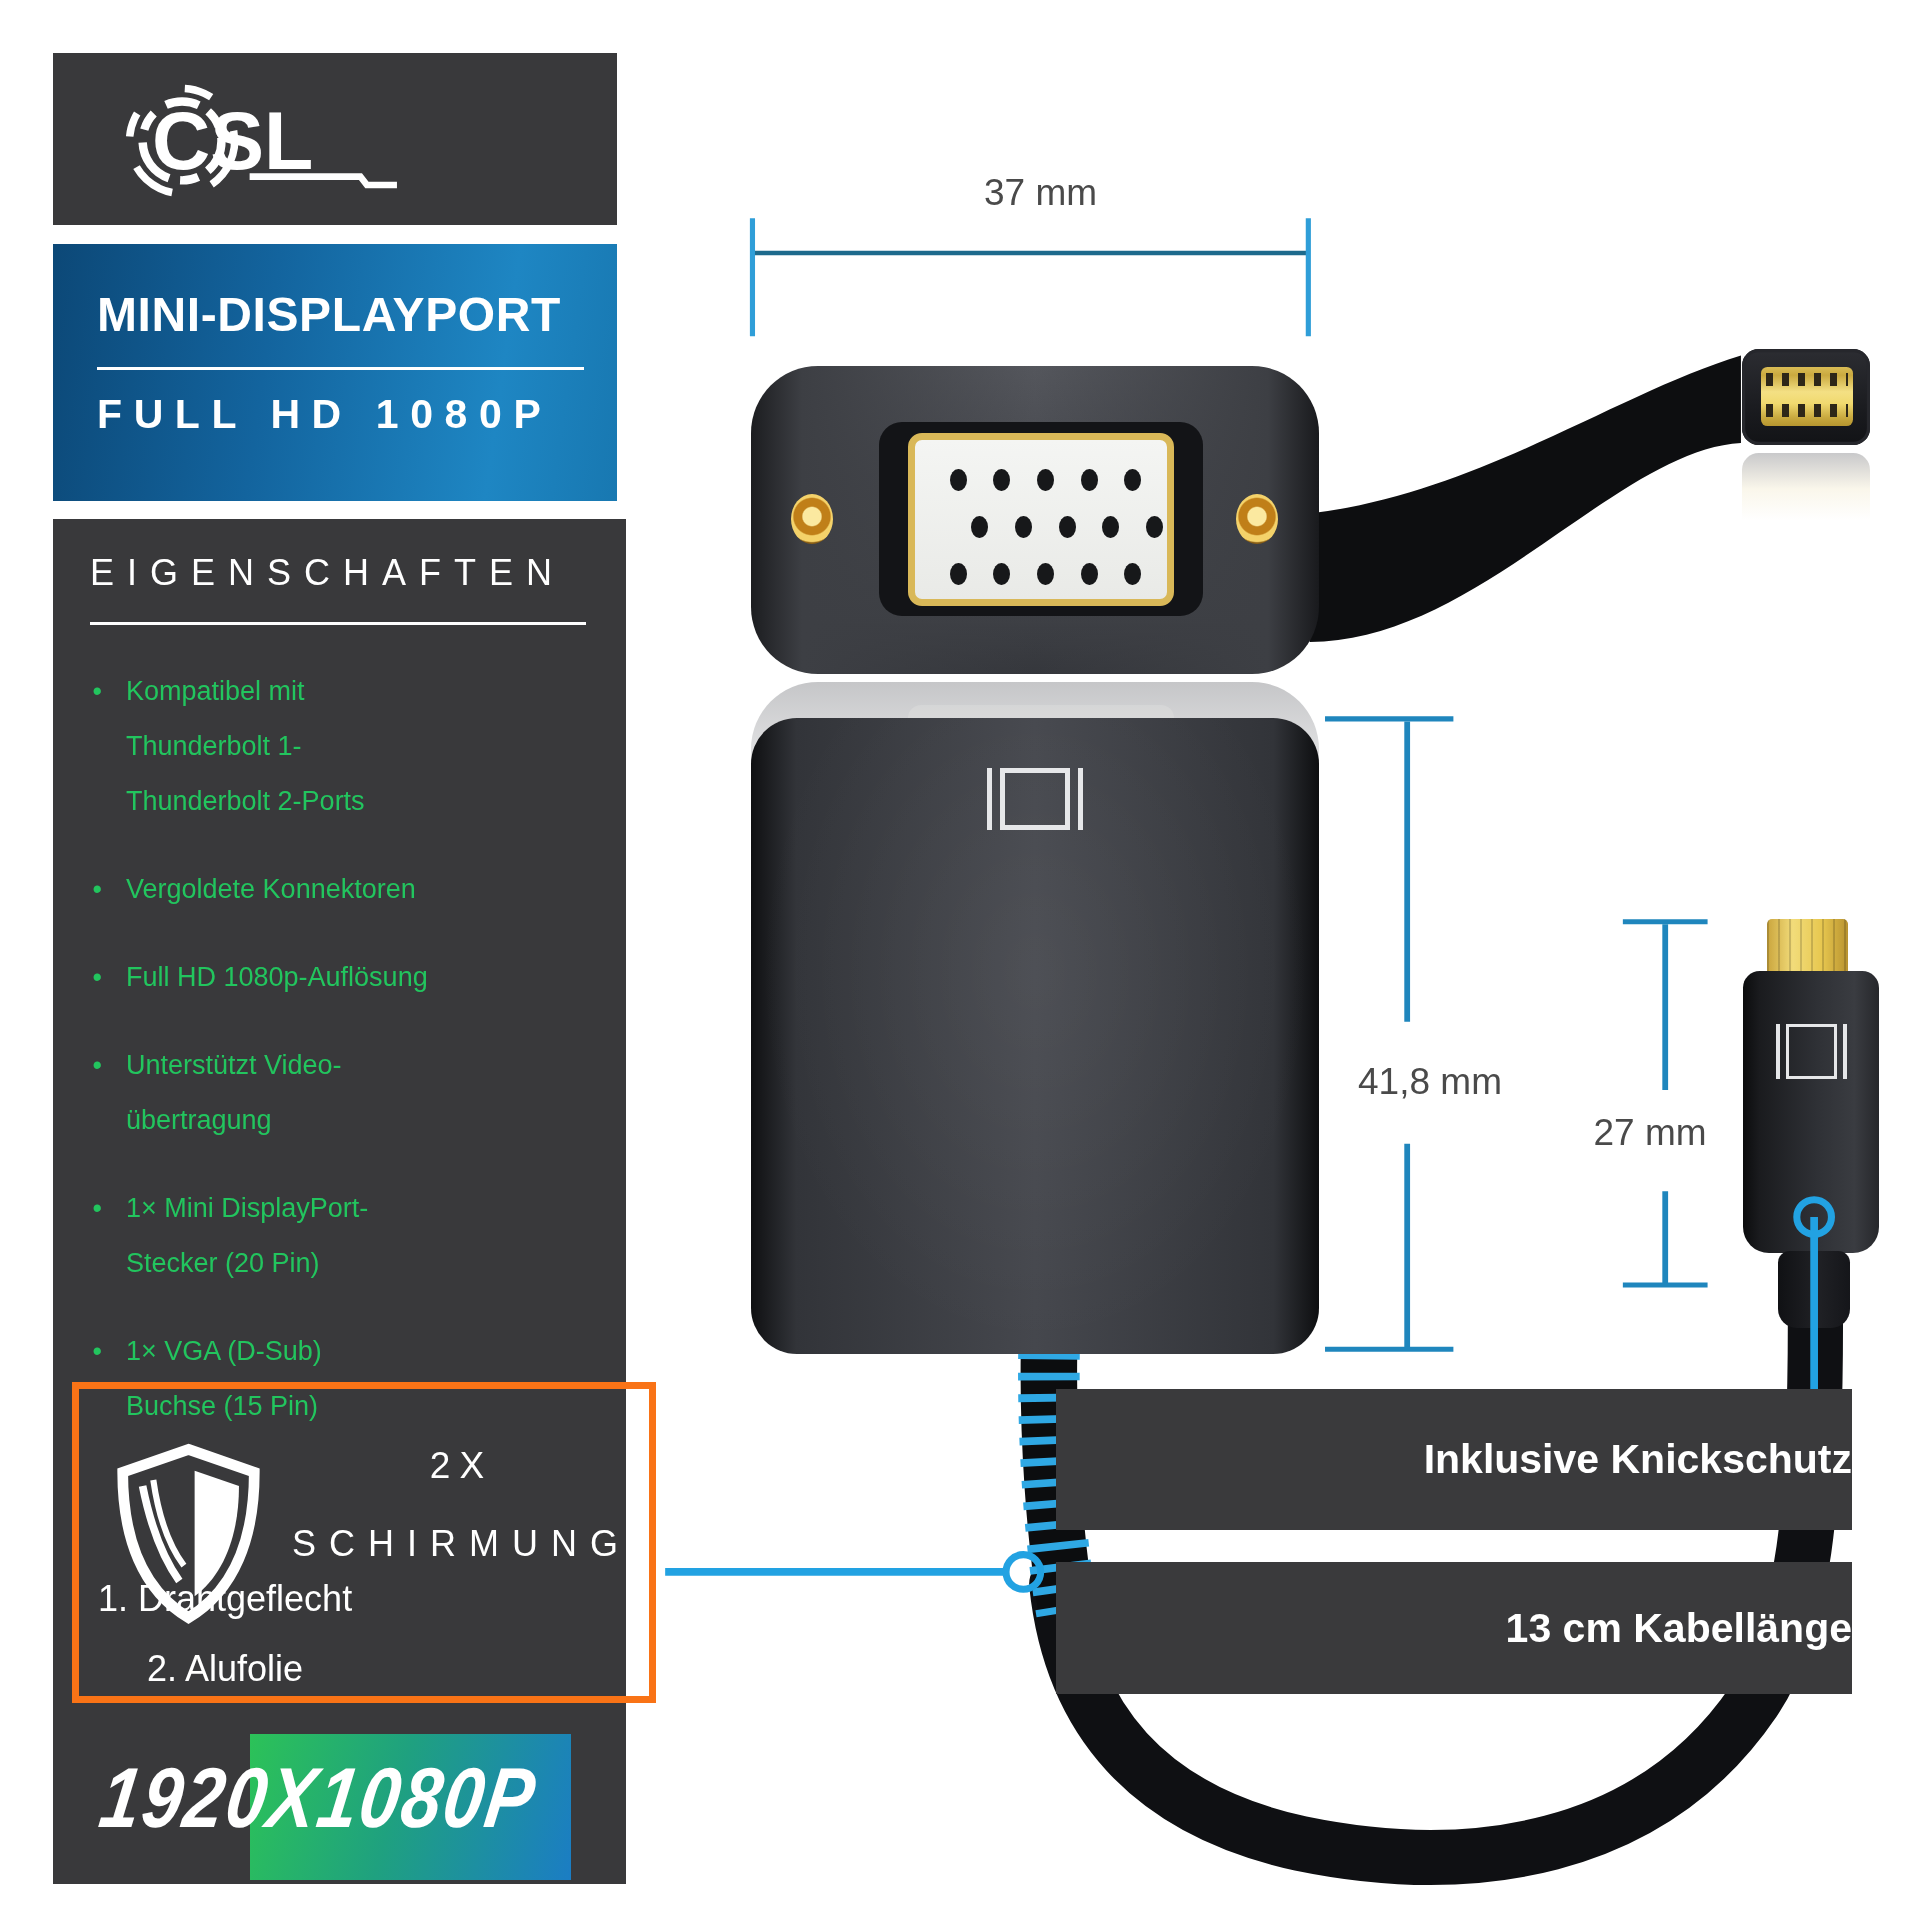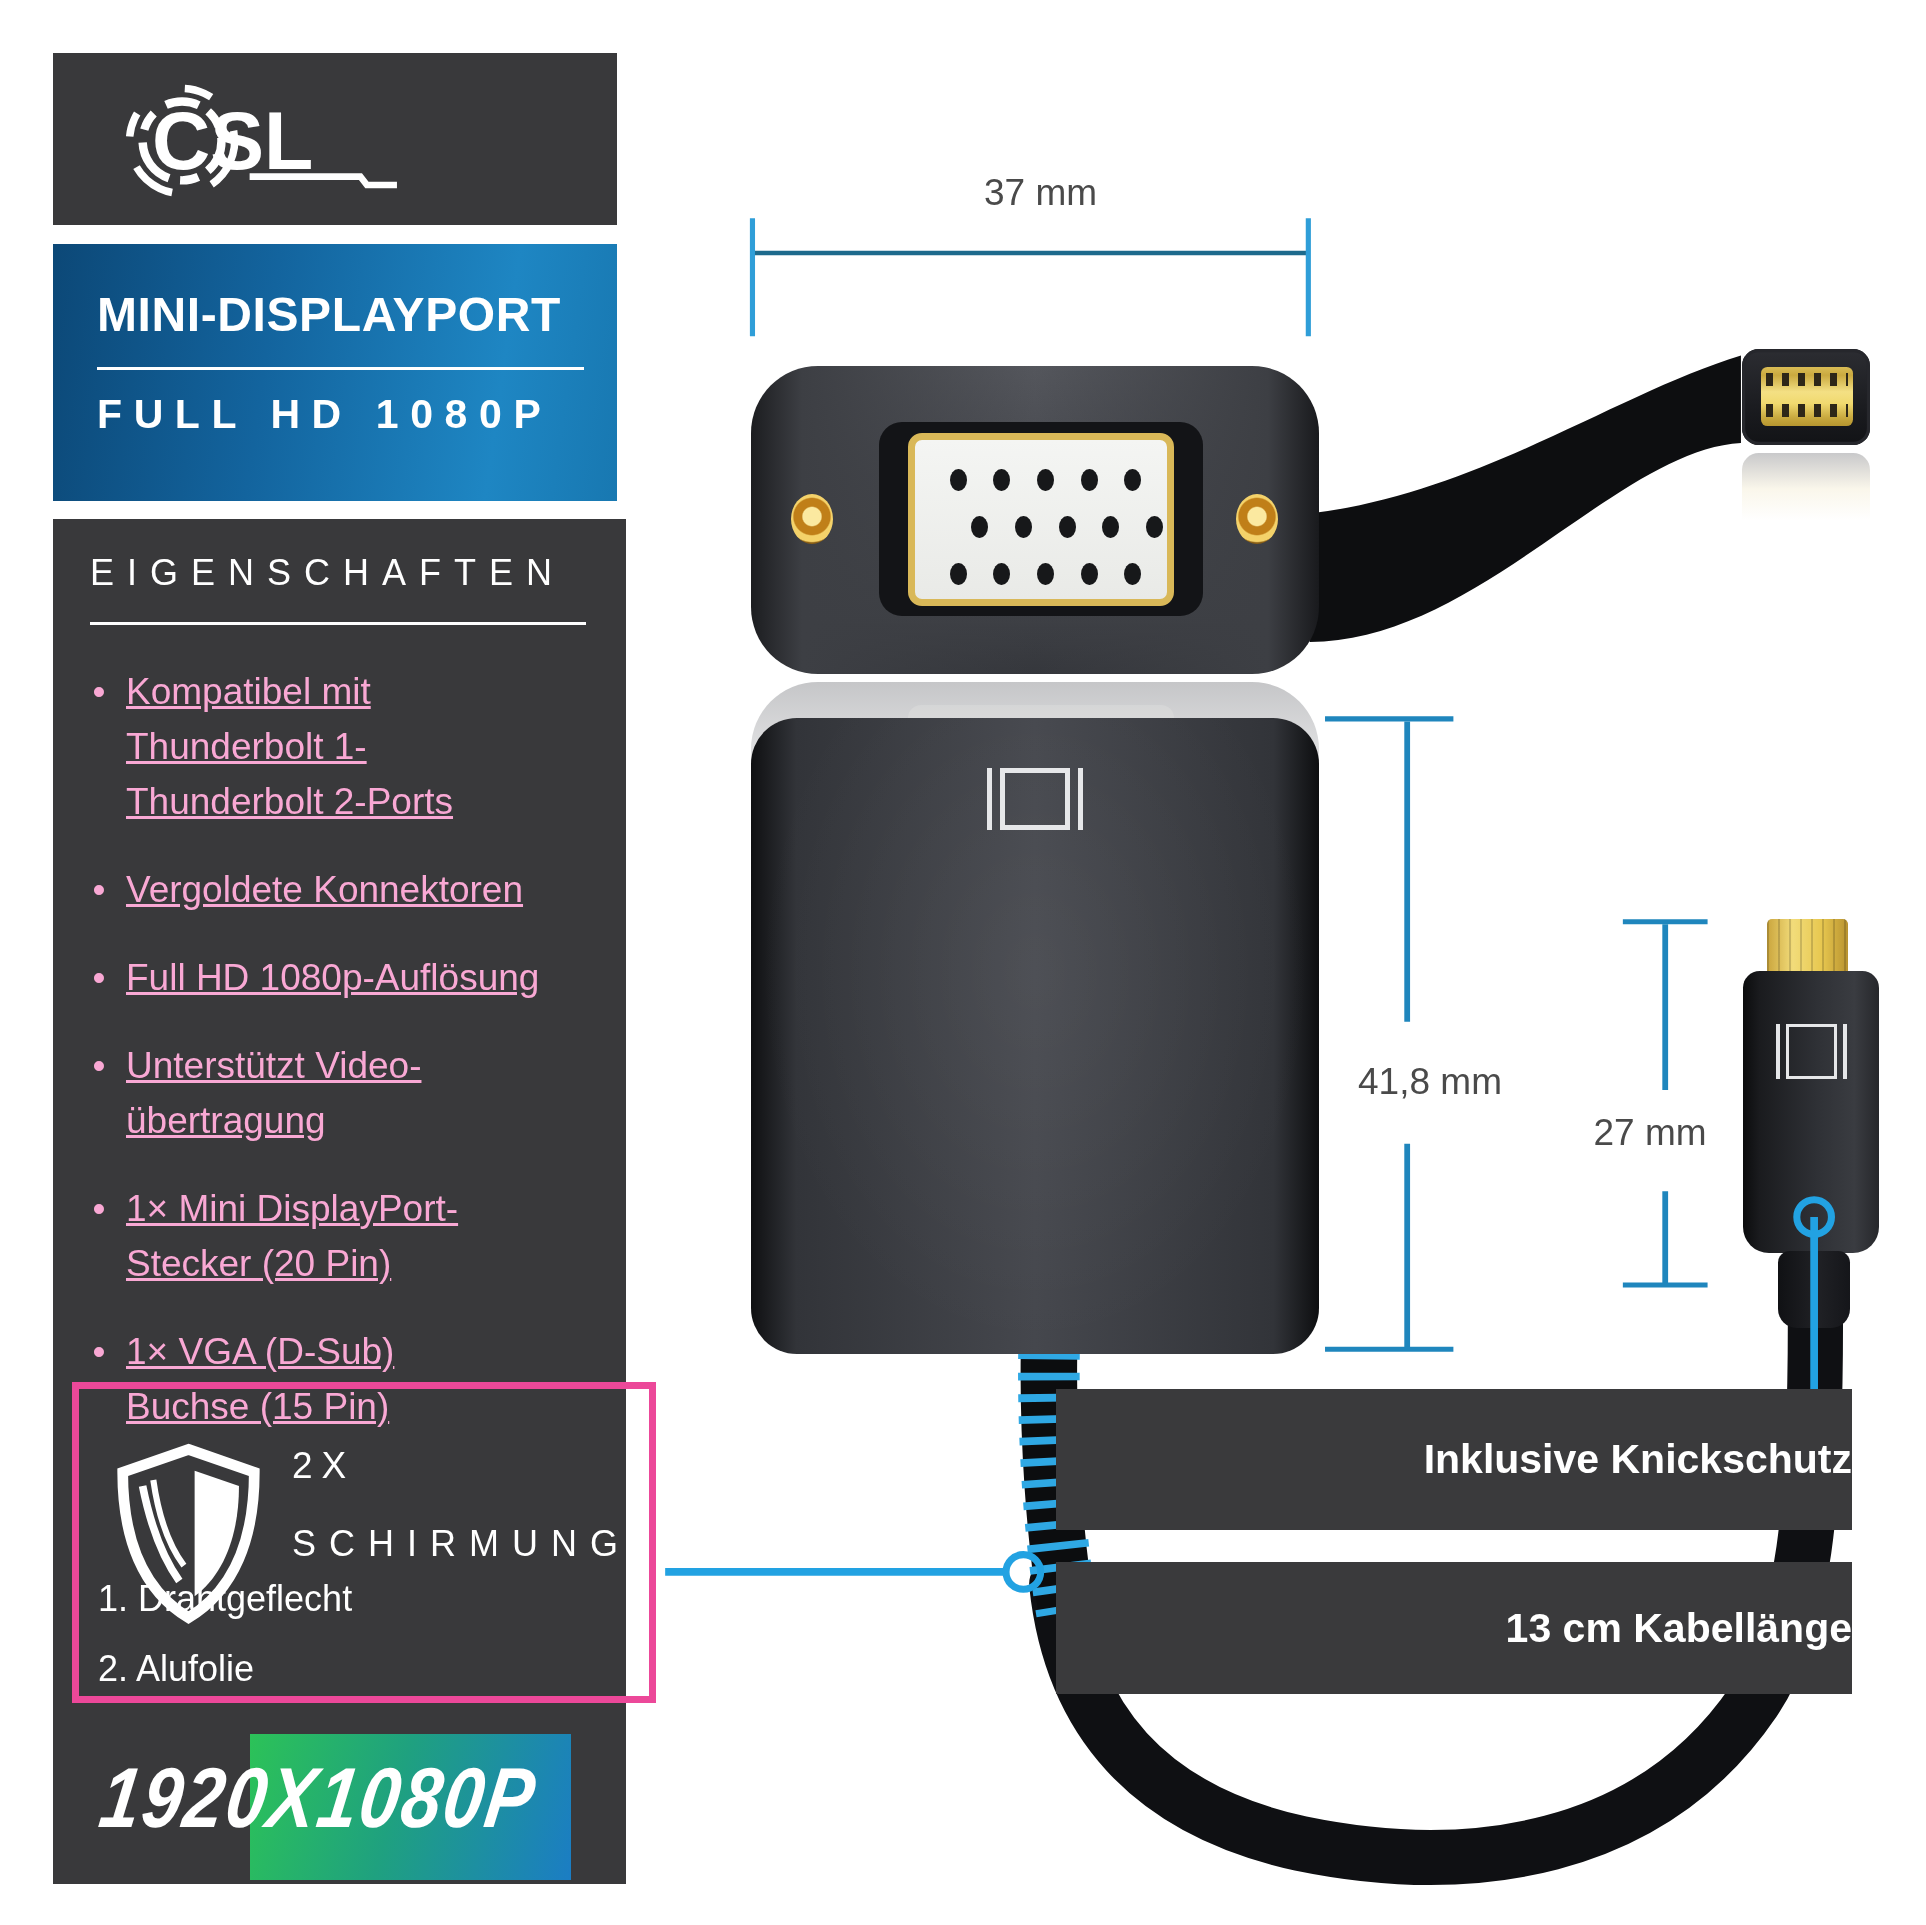--- a/index.html
+++ b/index.html
@@ -17,27 +17,27 @@
   #title-box .inner{position:absolute;left:44px;right:33px;top:41px;}
   .title-line{font-size:48px;font-weight:bold;line-height:60px;letter-spacing:0.6px;white-space:nowrap;}
   #title-divider{margin-top:22px;height:3.2px;background:#fff;width:100%;}
   #subtitle{margin-top:20.5px;font-size:41px;font-weight:bold;letter-spacing:11.6px;white-space:nowrap;}
 
   #features-box{left:53px;top:519px;width:573px;height:1365px;}
   #features-inner{position:absolute;left:37px;right:40px;top:33px;color:#fff;}
   #features-heading{font-size:36px;letter-spacing:13px;font-weight:500;white-space:nowrap;}
   #features-divider{margin-top:28px;height:2.6px;background:#fff;width:100%;}
   #features-list{margin-top:39px;}
-  .feat-item{position:relative;padding-left:36px;font-size:37px;line-height:55px;
-    color:#f9a8d4;white-space:pre-line;margin-top:33px;text-decoration:underline;}
+  .feat-item{position:relative;padding-left:36px;font-size:27px;line-height:55px;
+    color:#22c55e;white-space:pre-line;margin-top:33px;}
   .feat-item:first-child{margin-top:0;}
   .feat-item::before{content:"\2022";position:absolute;left:2.6px;top:0;}
 
   
-  #shield-box{left:72px;top:1382px;width:570px;height:307px;border:7px solid #ec4899;}
+  #shield-box{left:72px;top:1382px;width:570px;height:307px;border:7px solid #f97316;text-align:center;}
   #shield-icon{position:absolute;left:33px;top:48px;width:153px;height:193px;}
   #shield-labels{position:absolute;left:213px;top:56px;color:#fff;}
   #shield-count{font-size:37px;letter-spacing:9px;font-weight:500;}
   #shield-name{margin-top:36px;font-size:36px;letter-spacing:13px;font-weight:500;white-space:nowrap;}
   #shield-layers{position:absolute;left:19px;top:189px;display:flex;flex-direction:column;gap:28px;}
   .layer-item{font-size:36px;color:#fff;white-space:nowrap;}
 
   
   #badge-grad{left:250px;top:1734px;width:321px;height:146px;
     background:linear-gradient(105deg,#2cc258 0%,#1fa17f 45%,#1b7dc4 100%);}

